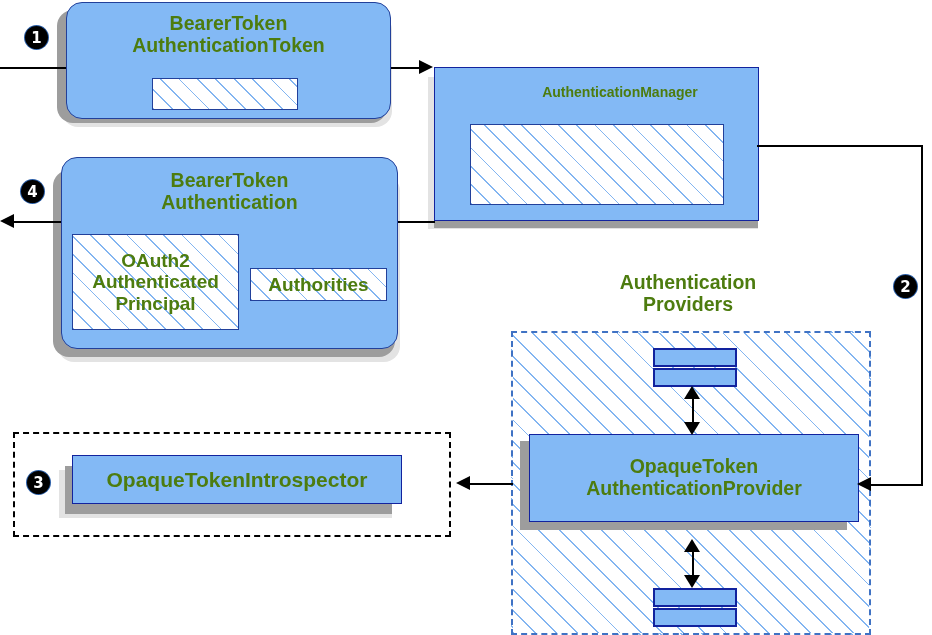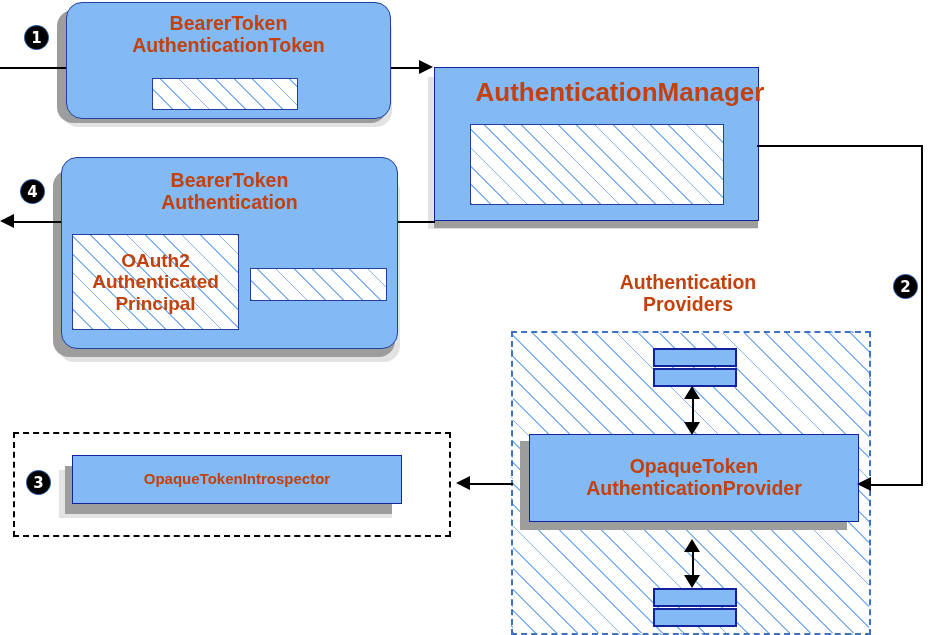--- a/index.html
+++ b/index.html
@@ -25,21 +25,21 @@
     background-color:#ffffff;
     background-image:repeating-linear-gradient(45deg,
        rgba(124,177,240,.95) 0px, rgba(124,177,240,.95) 1.2px,
        rgba(255,255,255,0) 1.2px, rgba(255,255,255,0) 13px);
     border:1.6px solid #22409a;
     z-index:4;
   }
 
   .label{
     position:absolute;display:flex;align-items:center;justify-content:center;
-    text-align:center;color:#c2410c;font-weight:bold;line-height:1.12;
+    text-align:center;color:#4d7c0f;font-weight:bold;line-height:1.12;
     z-index:6;pointer-events:none;white-space:pre-line;
   }
 
   
   .dashed-blue{
     position:absolute;box-sizing:border-box;
     border:2.3px dashed #3f72c4;
     background-color:#ffffff;
     background-image:repeating-linear-gradient(45deg,
        rgba(124,177,240,.95) 0px, rgba(124,177,240,.95) 1.3px,
@@ -92,35 +92,36 @@
 
   <div class="bullet" style="left:25px;top:26px;">1</div>
   <div class="hline" style="left:0px;top:67px;width:66px;"></div>
 
   <div class="hline" style="left:391px;top:67px;width:30px;"></div>
   <div class="arrow-r" style="left:419px;top:60px;"></div>
 
   <div class="shadow2" style="left:428px;top:77px;width:330px;height:152px;"></div>
   <div class="shadow" style="left:434px;top:73px;width:324px;height:155px;"></div>
   <div class="node blue-rect" style="left:434px;top:67px;width:325px;height:154px;"></div>
-  <div class="label" style="left:434px;top:78px;width:372px;height:30px;font-size:26px;">AuthenticationManager</div>
+  <div class="label" style="left:434px;top:78px;width:372px;height:30px;font-size:14px;">AuthenticationManager</div>
   <div class="node hatch" style="left:470px;top:124px;width:254px;height:81px;"></div>
 
   <div class="shadow2" style="left:58px;top:175px;width:342px;height:187px;border-radius:16px;"></div>
   <div class="shadow" style="left:53px;top:170px;width:342px;height:187px;border-radius:16px;"></div>
   <div class="node blue-round" style="left:61px;top:157px;width:337px;height:192px;"></div>
   <div class="label" style="left:61px;top:163px;width:337px;height:58px;font-size:19.5px;">BearerToken
 Authentication</div>
 
   <div class="node hatch" style="left:72px;top:234px;width:167px;height:96px;"></div>
   <div class="label" style="left:72px;top:234px;width:167px;height:96px;font-size:19px;">OAuth2
 Authenticated
 Principal</div>
 
   <div class="node hatch" style="left:250px;top:268px;width:137px;height:33px;"></div>
+  <div class="label" style="left:250px;top:268px;width:137px;height:33px;font-size:19px;">Authorities</div>
 
   <div class="bullet" style="left:21px;top:180px;">4</div>
   <div class="hline" style="left:14px;top:221px;width:47px;"></div>
   <div class="arrow-l" style="left:0px;top:214px;"></div>
   <div class="hline" style="left:398px;top:221px;width:37px;"></div>
 
   <div class="hline" style="left:757px;top:145px;width:166px;"></div>
   <div class="vline" style="left:921px;top:145px;height:340px;"></div>
   <div class="hline" style="left:870px;top:484px;width:53px;"></div>
   <div class="arrow-l" style="left:857px;top:477px;"></div>
@@ -149,20 +150,20 @@
   <div class="arrow-d" style="left:684px;top:575px;"></div>
 
   <div class="minibar" style="left:653px;top:588px;width:80px;height:15px;"></div>
   <div class="minibar" style="left:653px;top:608px;width:80px;height:15px;"></div>
 
   <div class="dashed-black" style="left:13px;top:432px;width:438px;height:105px;"></div>
 
   <div class="shadow2" style="left:59px;top:470px;width:333px;height:48px;"></div>
   <div class="shadow" style="left:65px;top:466px;width:327px;height:48px;"></div>
   <div class="node blue-rect" style="left:72px;top:455px;width:330px;height:49px;"></div>
-  <div class="label" style="left:72px;top:455px;width:330px;height:49px;font-size:15px;">OpaqueTokenIntrospector</div>
+  <div class="label" style="left:72px;top:455px;width:330px;height:49px;font-size:21px;">OpaqueTokenIntrospector</div>
 
   <div class="bullet" style="left:27px;top:471px;">3</div>
 
   <div class="hline" style="left:470px;top:483px;width:43px;"></div>
   <div class="arrow-l" style="left:456px;top:476px;"></div>
 
 </div>
 
 </body></html>

